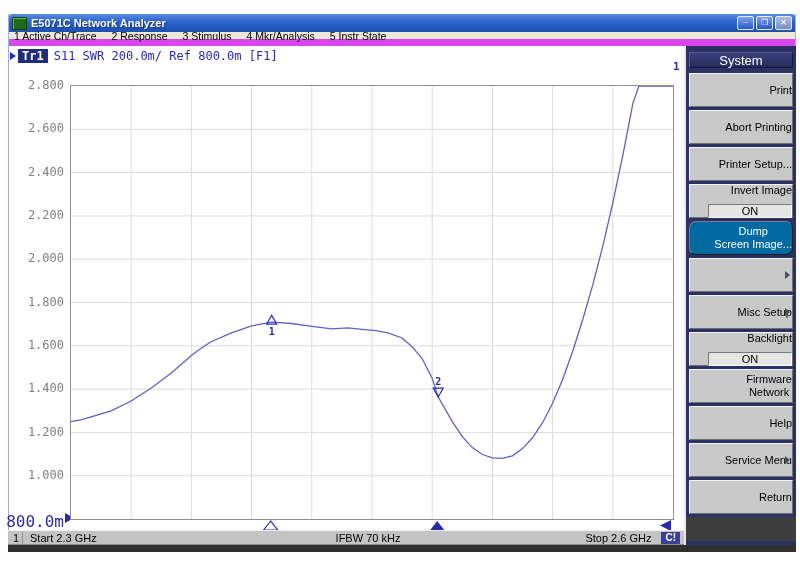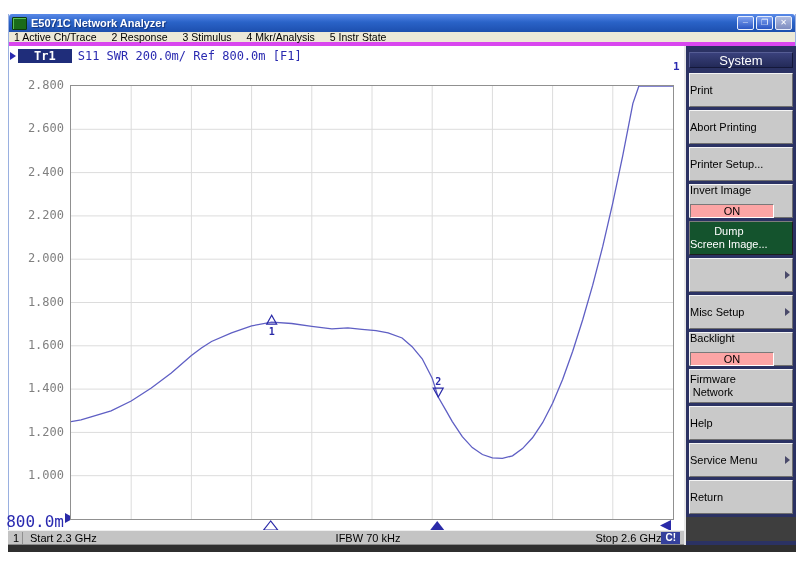--- a/index.html
+++ b/index.html
@@ -19,32 +19,32 @@
   #winbtns{margin-left:auto;display:flex;gap:2px;}
   .winbtn{width:17px;height:14px;box-sizing:border-box;border:1px solid #e8eefc;border-radius:2px;
           background:linear-gradient(180deg,#7fa1f0,#2a56c4);color:#fff;font-size:9px;line-height:11px;
           text-align:center;font-weight:bold;}
   .winbtn.close{background:linear-gradient(180deg,#b0bce0,#7d8cc0);}
   .winbtn.min::after{content:"_";position:relative;top:-3px;}
   .winbtn.restore::after{content:"❐";font-size:8px;}
   .winbtn.close::after{content:"✕";font-size:8px;}
 
   #menubar{position:absolute;left:0;top:18px;width:100%;height:14px;box-sizing:border-box;
-           background:#ece9d8;border-bottom:4px solid #d946ef;display:flex;gap:15px;
+           background:#ece9d8;border-bottom:7px solid #d946ef;display:flex;gap:15px;
            align-items:center;padding:0 5px;font-size:10.5px;color:#000;}
   .menu-item{white-space:nowrap;}
 
   
   #screen{position:absolute;left:8px;top:46px;width:676px;height:499px;background:#fff;}
 
   #tracebar{position:absolute;left:10px;top:49px;height:13px;font-size:12px;color:#2a2ab0;
             display:flex;align-items:center;white-space:pre;}
   #trace-select-arrow{width:0;height:0;border-left:6px solid #2a2ab0;border-top:4px solid transparent;
             border-bottom:4px solid transparent;margin-right:2px;}
-  #trace-chip{background:#1f2d7a;color:#fff;padding:0 16px;font-weight:bold;}
+  #trace-chip{background:#1f2d7a;color:#fff;padding:0 4px;font-weight:bold;}
   #trace-desc{margin-left:6px;}
 
   #marker-readout{position:absolute;left:86px;top:75px;font-size:12px;line-height:11px;
                   color:#2a2ab0;white-space:pre;}
 
   #ylabels div{position:absolute;width:60px;right:736px;text-align:right;font-size:12px;
                color:#808080;height:12px;line-height:12px;}
   
   #ylabels div:nth-child(1){top:79px;}  #ylabels div:nth-child(2){top:122px;}
   #ylabels div:nth-child(3){top:166px;} #ylabels div:nth-child(4){top:209px;}
@@ -63,40 +63,40 @@
 
   #stim-strip{position:absolute;left:70px;top:519px;width:602px;height:13px;}
 
   #statusbar{position:absolute;left:8px;top:530px;width:676px;height:15px;box-sizing:border-box;
              background:#c4c4c4;border-top:1px solid #efefef;border-bottom:1px solid #8a8a8a;
              font-size:11px;color:#000;}
   #status-channel{position:absolute;left:2px;top:1px;width:12px;height:12px;line-height:12px;
                   text-align:center;border-right:1px solid #909090;}
   #status-start{position:absolute;left:22px;top:1px;line-height:12px;}
   #status-ifbw{position:absolute;left:0;right:0;top:1px;text-align:center;line-height:12px;padding-left:44px;}
-  #status-right{position:absolute;right:4px;top:1px;display:flex;align-items:center;gap:0;}
+  #status-right{position:absolute;right:4px;top:1px;display:flex;align-items:center;gap:10px;}
   #status-stop{line-height:12px;}
   #cal-badge{background:#34409c;color:#fff;font-weight:bold;font-size:10px;line-height:12px;
              padding:0 4px;}
 
   #bottombar{position:absolute;left:8px;top:545px;width:788px;height:7px;background:#2f2f2f;}
 
   
   #sidebar{position:absolute;left:684px;top:46px;width:112px;height:499px;background:#2b3263;
            box-sizing:border-box;border-left:2px solid #e8e8e8;padding:6px 3px 0 3px;}
   .sk-header{height:16px;background:linear-gradient(180deg,#3a417c,#232a58);color:#fff;font-size:13px;
              display:flex;align-items:center;justify-content:center;margin-bottom:5px;
              border:1px solid;border-color:#565d94 #14183a #14183a #565d94;box-sizing:border-box;}
   .sk-btn{position:relative;height:34px;margin-bottom:3px;background:#c9c9c9;color:#000;
           border:1px solid;border-color:#f4f4f4 #6f6f6f #6f6f6f #f4f4f4;box-sizing:border-box;
-          display:flex;flex-direction:column;align-items:flex-start;justify-content:center;
+          display:flex;flex-direction:column;align-items:flex-end;justify-content:center;
           font-size:11px;line-height:13px;text-align:center;}
   .sk-btn .lbl{white-space:pre-line;}
-  .sk-btn.active{background:#14532d;color:#fff;border-color:#7d7d7d #1d1d1d #1d1d1d #7d7d7d;}
-  .sk-state{width:84px;height:14px;box-sizing:border-box;background:#fca5a5;margin-top:7px;
+  .sk-btn.active{background:#0369a1;color:#fff;border-color:#7d7d7d #1d1d1d #1d1d1d #7d7d7d;border-radius:7px;}
+  .sk-state{width:84px;height:14px;box-sizing:border-box;background:#e5e5e5;margin-top:7px;
             border:1px solid;border-color:#7a7a7a #ffffff #ffffff #7a7a7a;font-size:11px;line-height:12px;
             text-align:center;}
   .arrow-icon{position:absolute;right:2px;top:50%;transform:translateY(-50%);width:0;height:0;
               border-left:5px solid #4a4a6a;border-top:4px solid transparent;border-bottom:4px solid transparent;}
   #sidebar-filler{height:20px;background:#3e3e3e;margin:0 -3px;}
 </style>
 </head>
 <body>
 
 <div id="stage">

